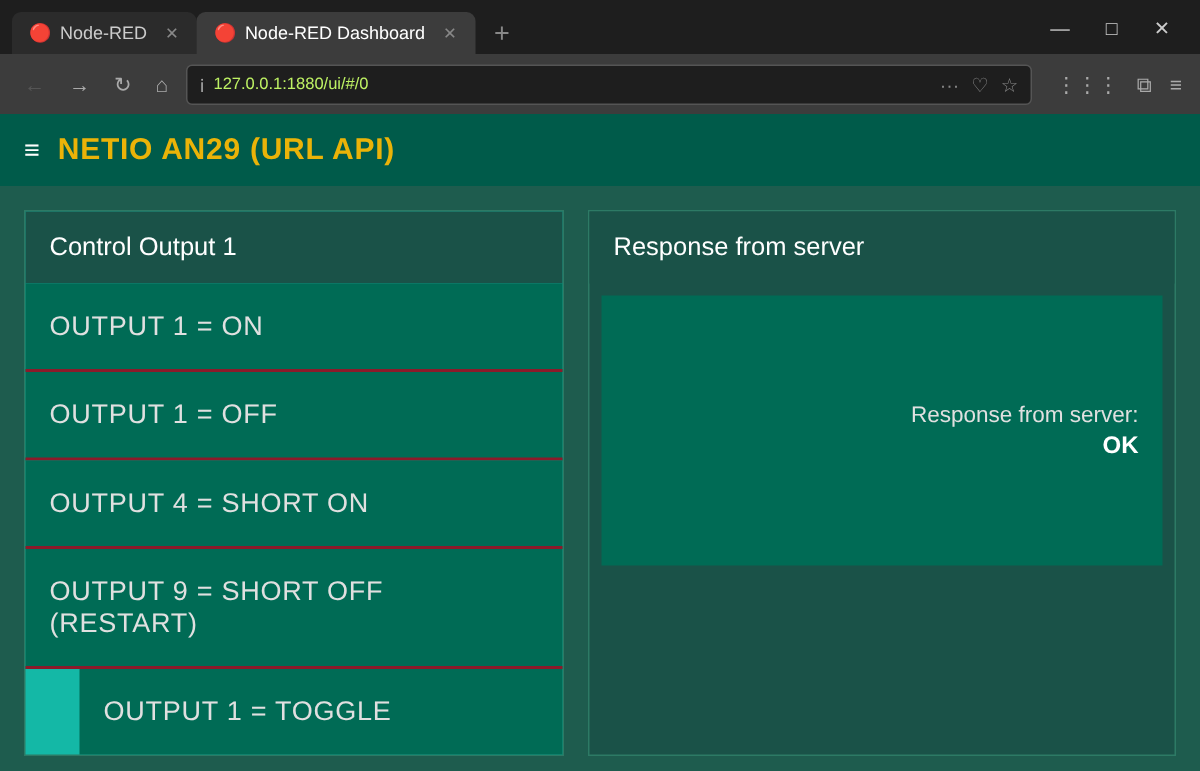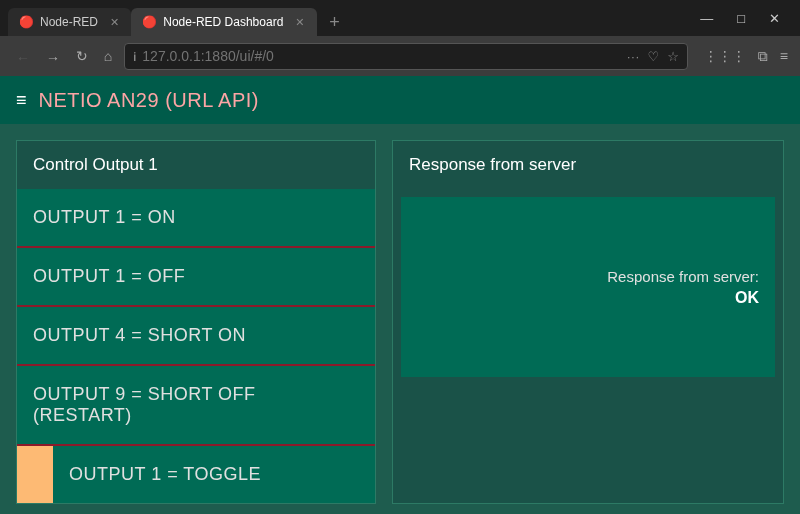--- a/index.html
+++ b/index.html
@@ -9,34 +9,34 @@
     .tab-icon { width: 14px; height: 14px; display: inline-flex; align-items: center; justify-content: center; }
     .tab-close { margin-left: 6px; color: #888; font-size: 11px; cursor: pointer; }
     .tab-new { width: 28px; height: 28px; display: flex; align-items: center; justify-content: center; color: #888; font-size: 18px; cursor: pointer; margin-left: 4px; }
     .window-controls { display: flex; align-items: center; gap: 16px; margin-left: auto; padding-right: 16px; color: #ccc; font-size: 13px; }
     .win-btn { cursor: pointer; padding: 4px; }
 
     .address-bar { display: flex; align-items: center; padding: 6px 12px; background: #3c3c3c; height: 40px; gap: 8px; }
     .nav-btn { color: #aaa; font-size: 14px; cursor: pointer; padding: 2px 4px; }
     .nav-btn.disabled { color: #555; cursor: default; }
     .address-field { flex: 1; background: #1e1e1e; border: 1px solid #555; border-radius: 4px; padding: 4px 8px; color: #ddd; font-size: 13px; display: flex; align-items: center; gap: 6px; }
-    .address-text { flex: 1; font-size: 14px; color: #737373; }
+    .address-text { flex: 1; font-size: 11px; color: #bef264; }
     .address-icons { display: flex; gap: 8px; color: #888; font-size: 13px; }
     .toolbar-icons { display: flex; gap: 12px; color: #aaa; font-size: 14px; padding-left: 8px; }
 
     
     .dashboard { background: #1e5c4e; min-height: 438px; }
     .header { background: #005b4a; display: flex; align-items: center; padding: 0 16px; height: 48px; gap: 12px; }
     .hamburger { color: #fff; font-size: 18px; cursor: pointer; }
-    .header-title { color: #fca5a5; font-size: 20px; font-weight: 400; letter-spacing: 0.5px; }
+    .header-title { color: #eab308; font-size: 20px; font-weight: 700; letter-spacing: 0.5px; }
 
     .content-area { padding: 16px; display: flex; gap: 16px; background: #1e5c4e; min-height: 390px; }
 
     
-    .control-panel { background: #fdba74; border: 1px solid #2d7a65; width: 360px; flex-shrink: 0; }
+    .control-panel { background: #14b8a6; border: 1px solid #2d7a65; width: 360px; flex-shrink: 0; }
     .panel-title { color: #fff; font-size: 17px; padding: 14px 16px; background: #1a5248; }
     .button-list { display: flex; flex-direction: column; }
     .output-btn { background: #006b55; color: #e0e0e0; border: none; border-bottom: 2px solid #8b1a2a; padding: 18px 16px; font-size: 18px; cursor: pointer; text-align: left; letter-spacing: 0.5px; transition: background 0.15s; }
     .output-btn:last-child { border-bottom: none; margin-left: 36px; }
 
     
     .response-panel { background: #1a5248; border: 1px solid #2d7a65; flex: 1; }
     .response-title { color: #fff; font-size: 17px; padding: 14px 16px; background: #1a5248; }
     .response-content { background: #006b55; margin: 8px; padding: 40px 16px; display: flex; flex-direction: column; align-items: flex-end; justify-content: center; min-height: 180px; }
     .response-label { color: #e0e0e0; font-size: 15px; margin-bottom: 4px; }

